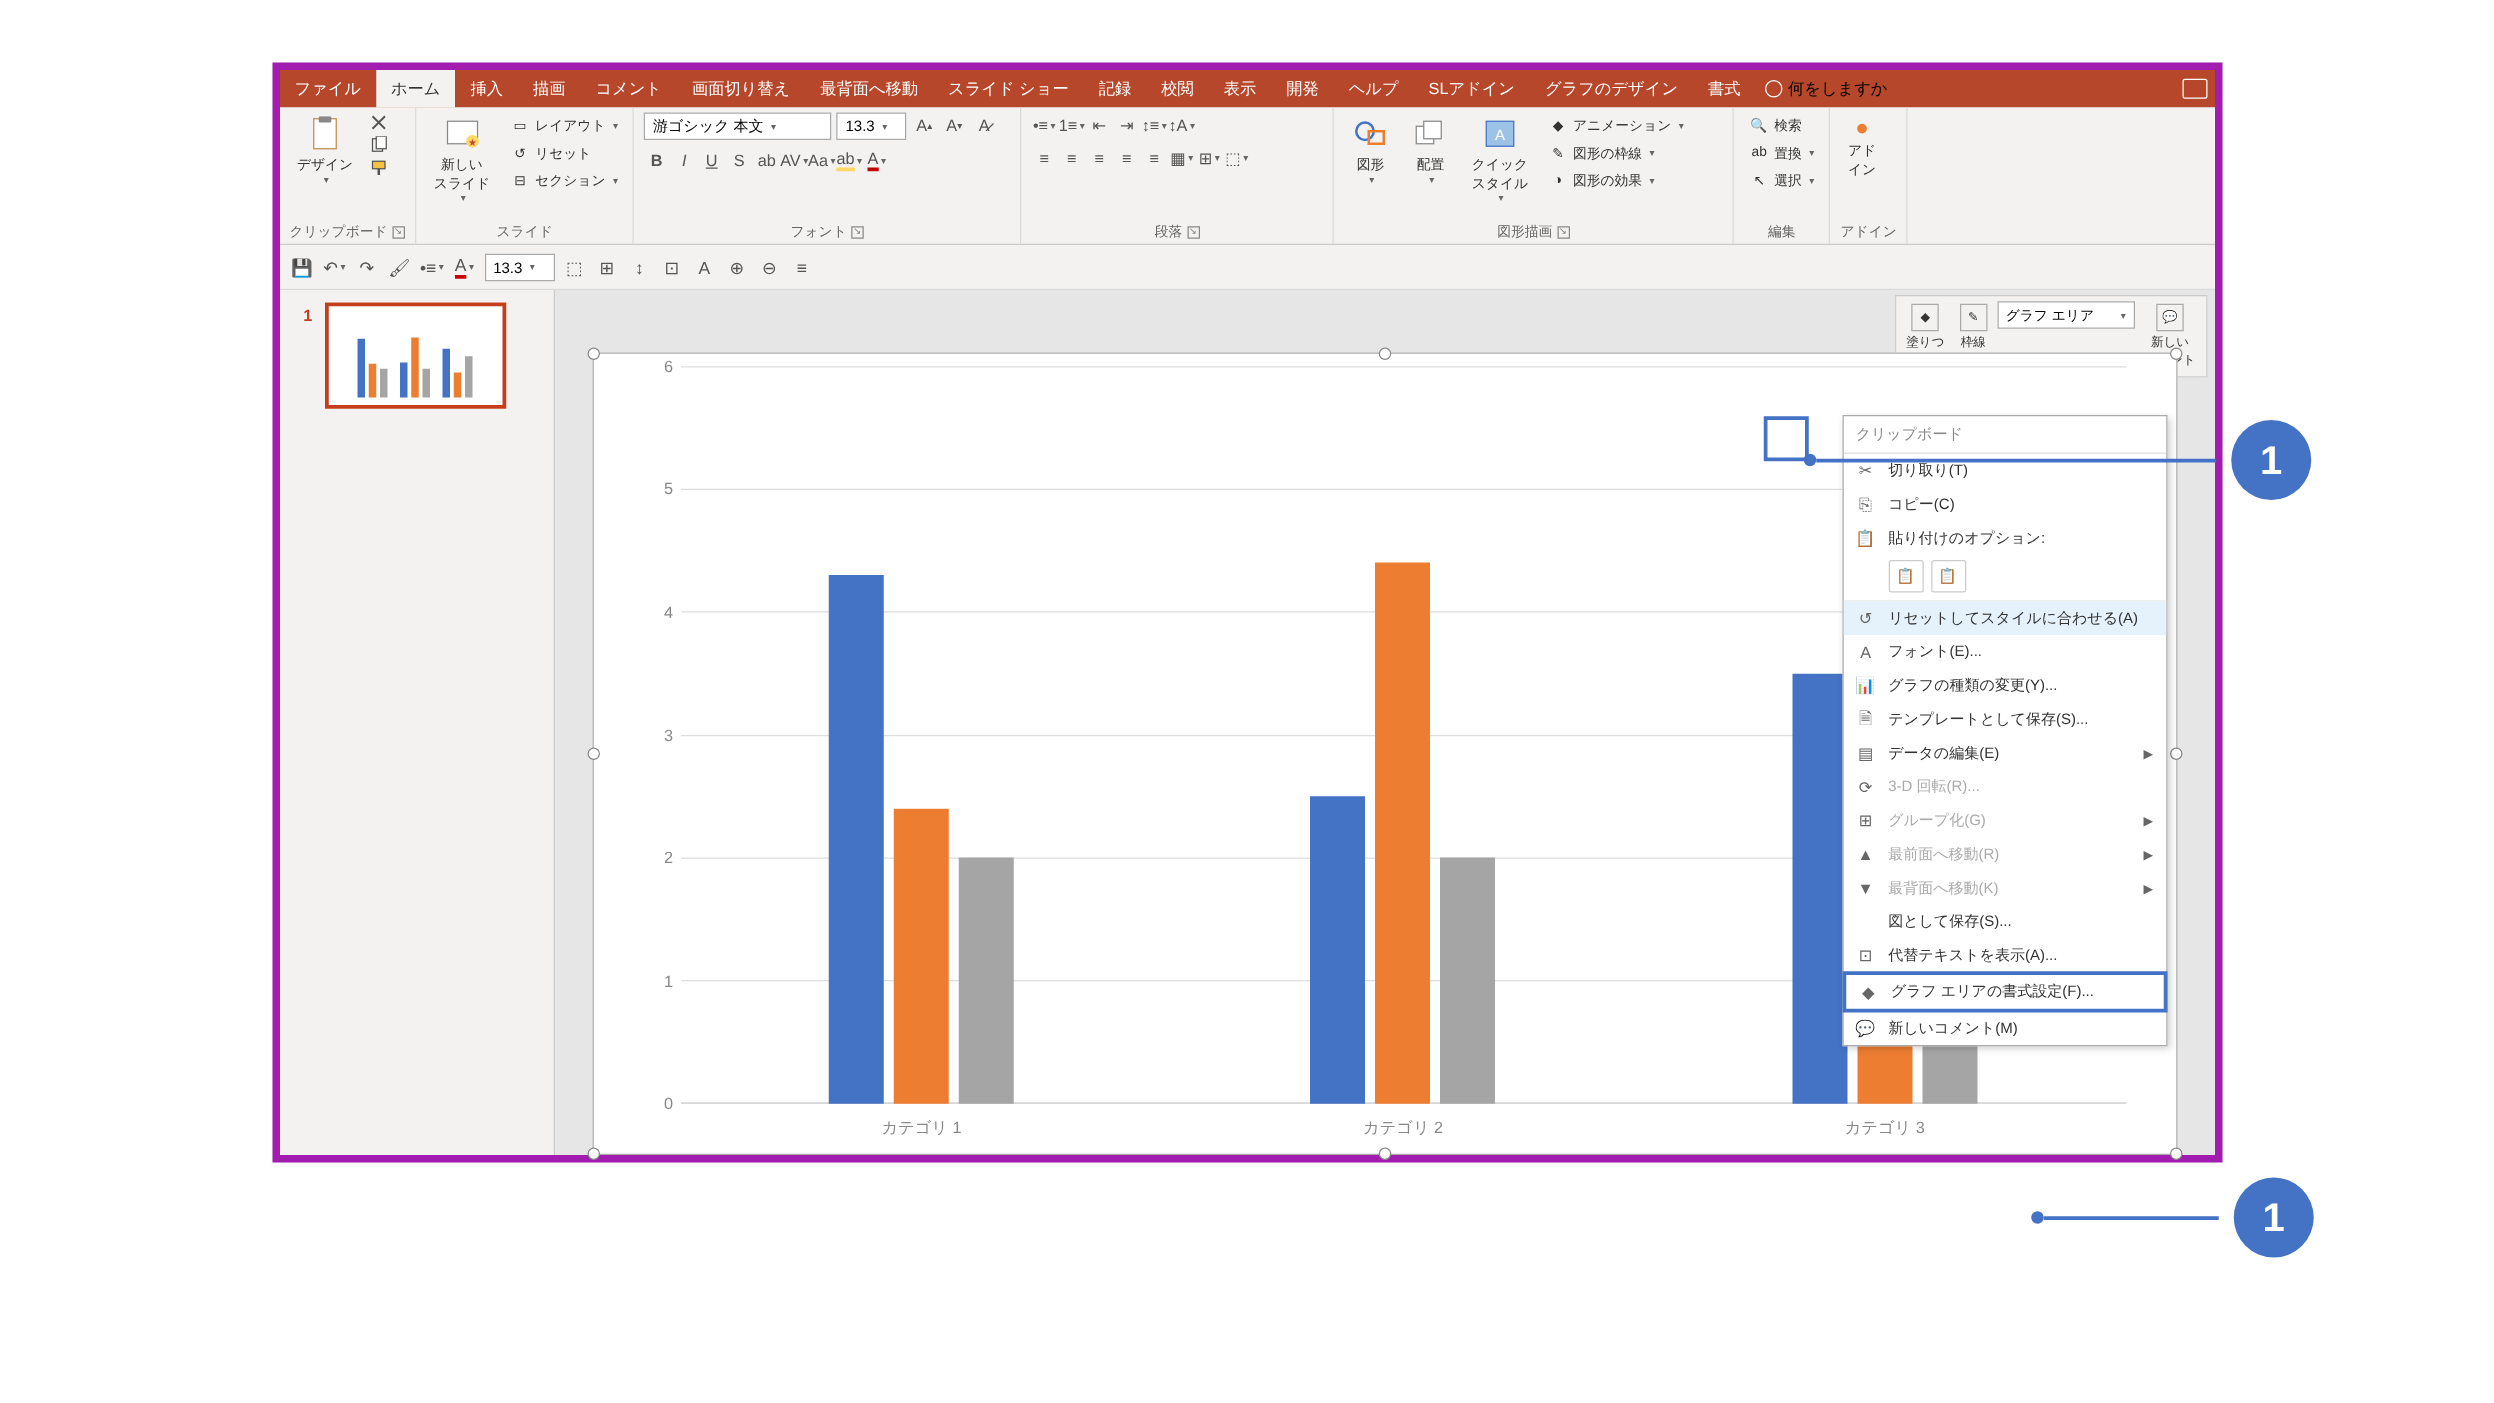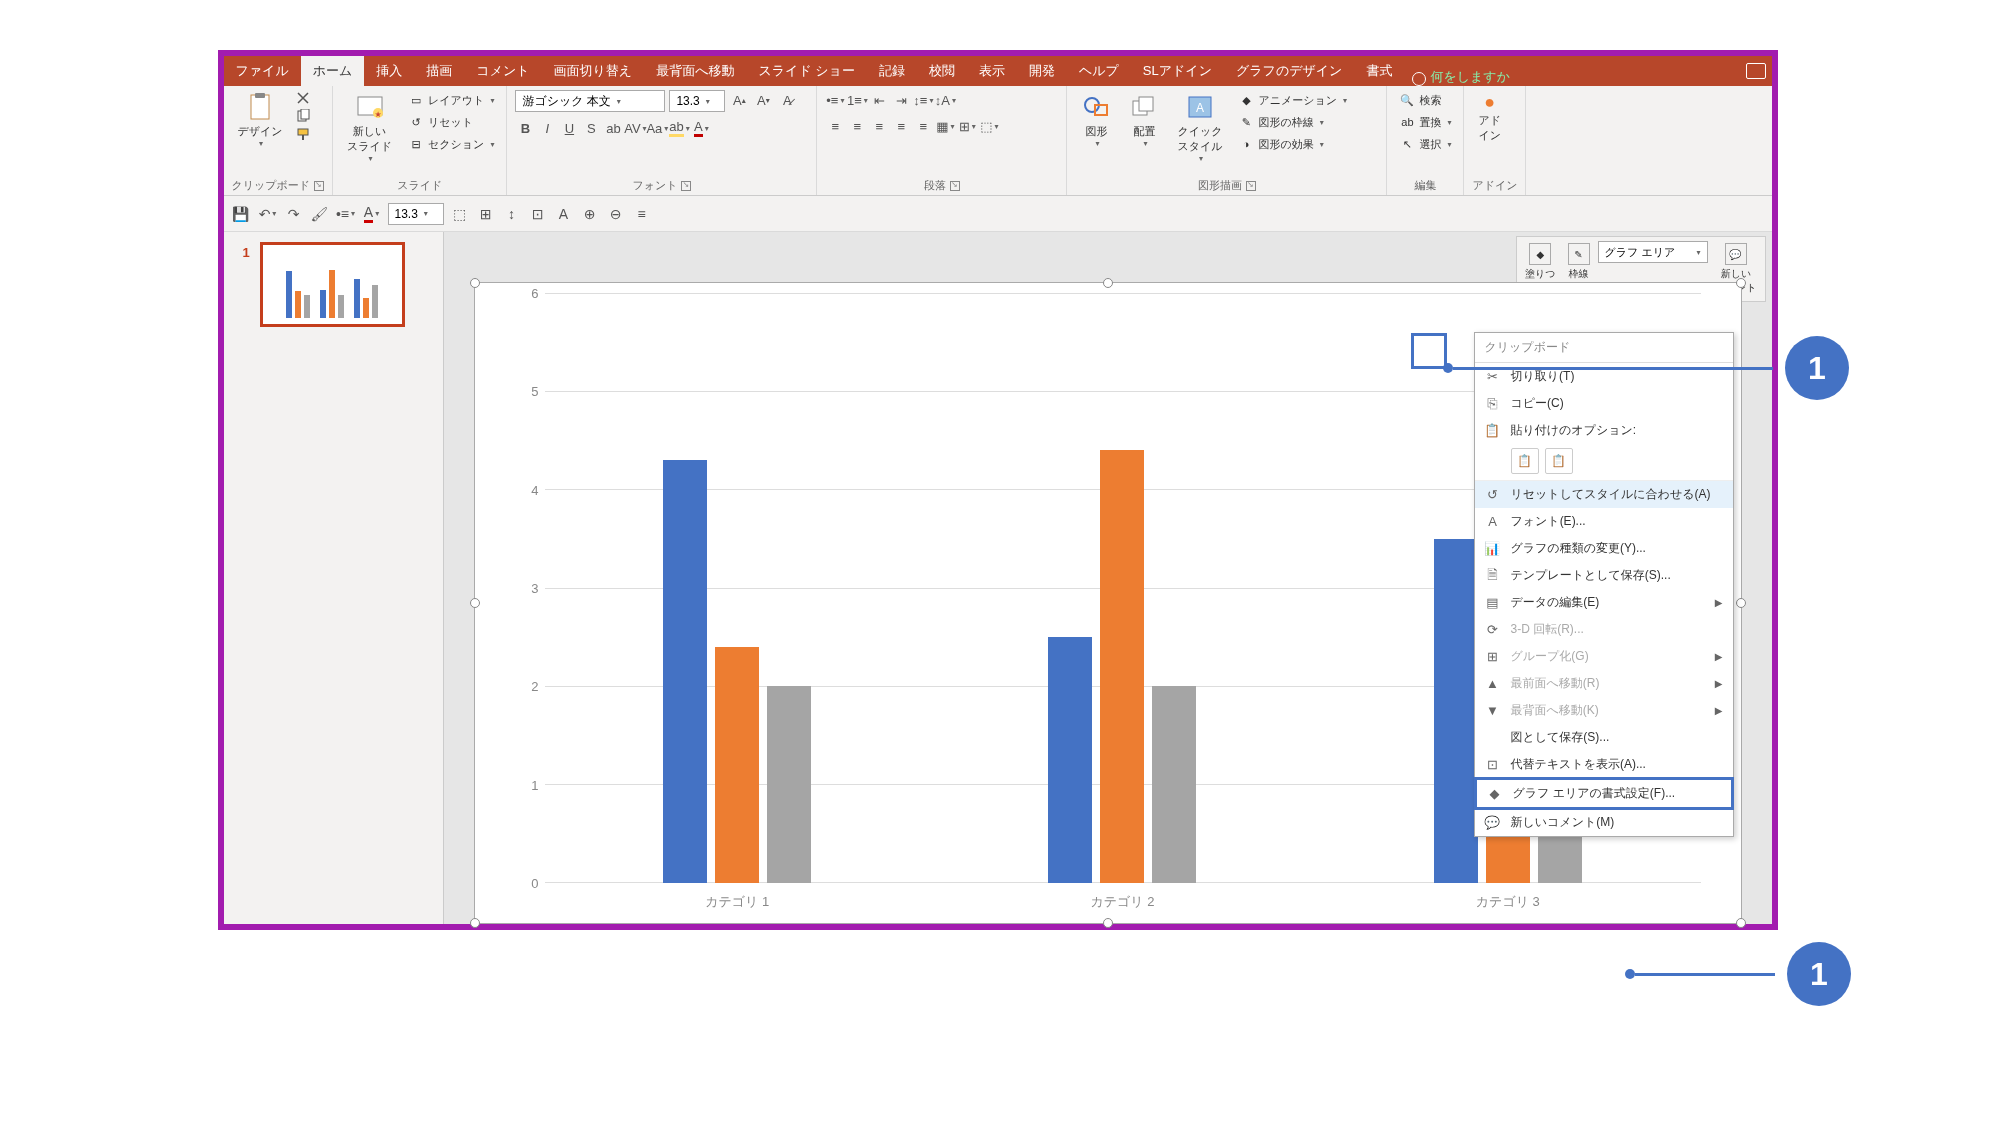--- a/index.html
+++ b/index.html
@@ -7,21 +7,21 @@
 
 .page { background: #fff; position: absolute; inset: 0; padding: 50px 170px; }
 .title { text-align: center; font-size: 48px; font-weight: 700; color: #333; margin-bottom: 40px; letter-spacing: 2px; }
 
 .app { position: relative; width: 1560px; height: 880px; margin: 0 auto; background: #f3f2f1; border: 6px solid #a21caf; }
 
 
 .tabs { display: flex; align-items: stretch; background: #b7472a; height: 30px; }
 .tab { padding: 0 12px; display: flex; align-items: center; font-size: 13px; color: #fff; cursor: pointer; white-space: nowrap; }
 .tab.active { background: #f3f2f1; color: #333; }
-.tell-me { margin-left: 8px; display: flex; align-items: flex-end; color: #86efac; font-size: 13px; gap: 4px; }
+.tell-me { margin-left: 8px; display: flex; align-items: center; color: #000000; font-size: 13px; gap: 4px; }
 .tell-me .bulb { width: 14px; height: 14px; border: 1.5px solid #fff; border-radius: 50%; display: inline-block; position: relative; }
 .tabs-right { margin-left: auto; display: flex; align-items: center; padding-right: 6px; }
 .comment-icon { width: 20px; height: 16px; border: 1.5px solid #fff; border-radius: 2px; position: relative; }
 
 
 .ribbon { display: flex; background: #f3f2f1; height: 110px; border-bottom: 1px solid #cbcbcb; }
 .group { border-right: 1px solid #dadada; padding: 4px 8px 2px 8px; display: flex; flex-direction: column; }
 .group-body { flex: 1; display: flex; align-items: flex-start; gap: 6px; }
 .group-label { font-size: 11px; color: #666; text-align: center; margin-top: 2px; display: flex; align-items: center; justify-content: center; gap: 4px; }
 .dlg-box { width: 10px; height: 10px; border: 1px solid #888; display: inline-block; position: relative; }

